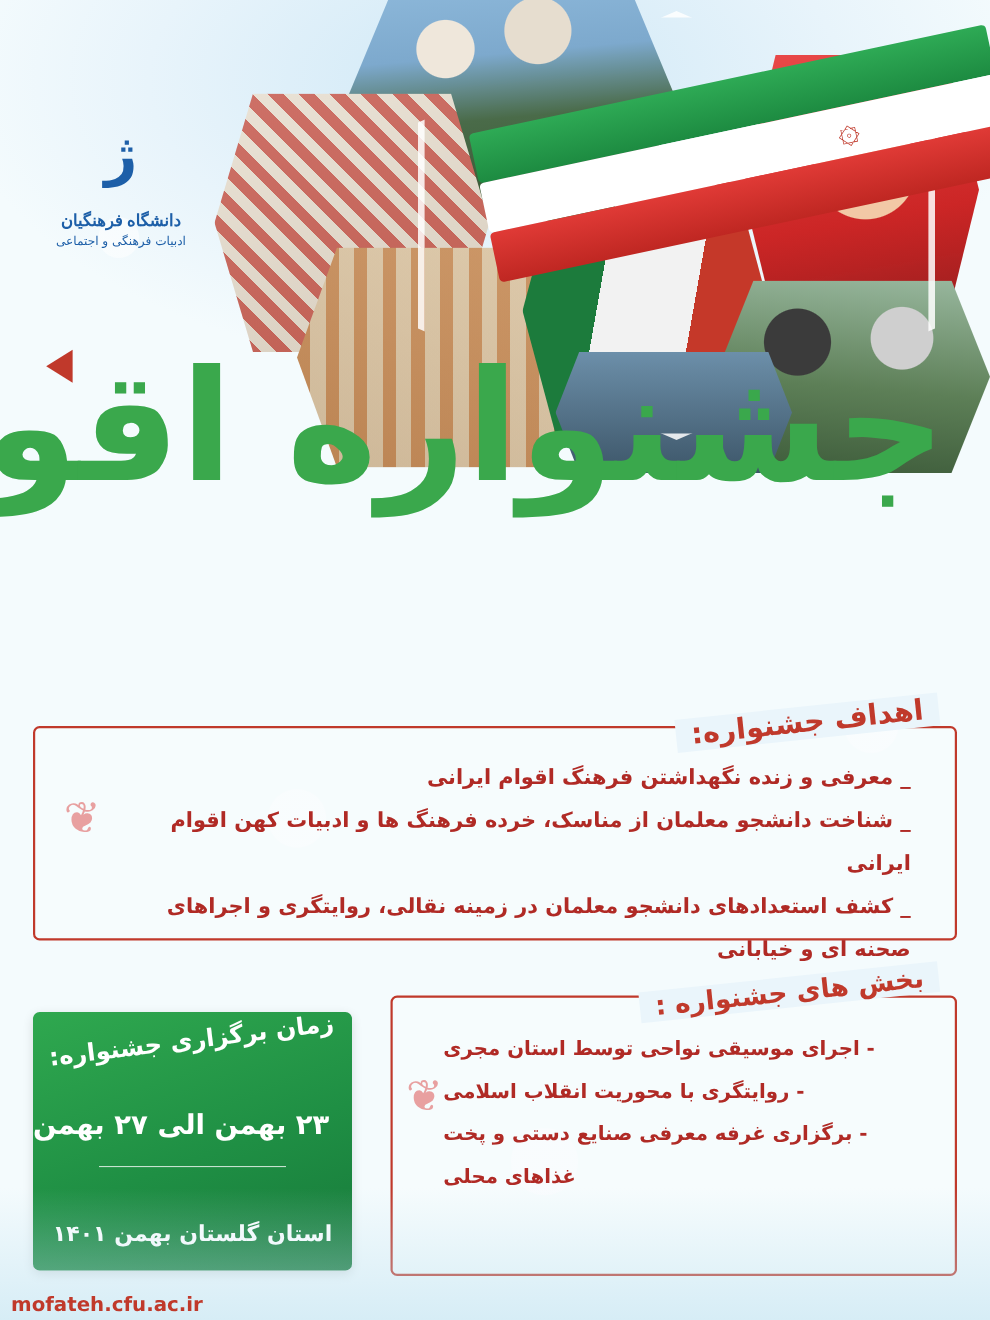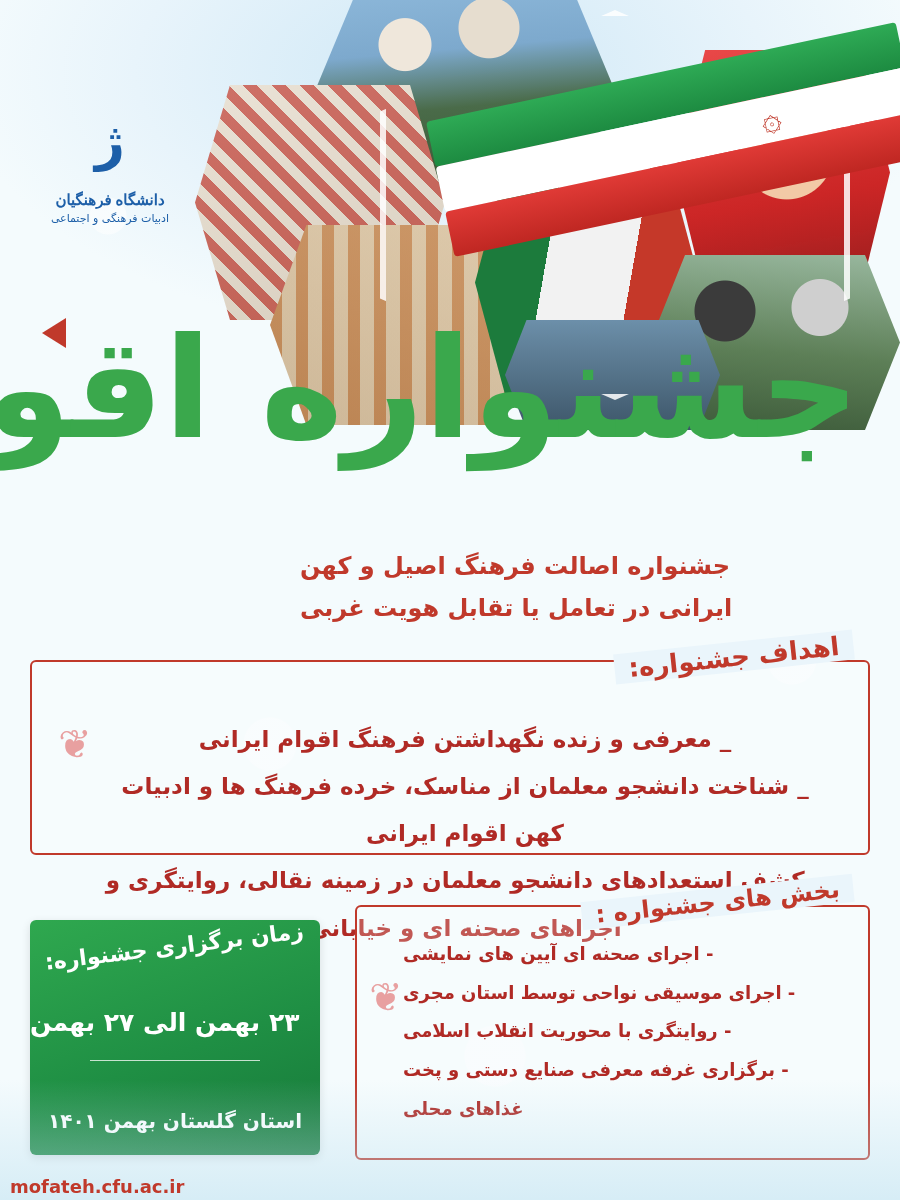--- a/index.html
+++ b/index.html
@@ -170,22 +170,22 @@
     position: absolute;
     background: #eaf5fb;
     padding: 0 14px;
     color: #c0392b; font-weight: bold;
     transform: rotate(-6deg);
     white-space: nowrap;
   }
   .goals-title { right: 14px; top: -20px; font-size: 26px; }
   .goals-list {
     position: absolute; inset: 26px 40px 10px 70px;
-    direction: rtl; text-align: center;
-    color: #b02a25; font-size: 23px; line-height: 2.05; font-weight: bold; margin-top: 28px;
+    direction: rtl; text-align: right;
+    color: #b02a25; font-size: 19px; line-height: 2.05; font-weight: bold;
   }
   .orn {
     position: absolute; color: #e8a0a0; font-size: 40px; line-height: 1;
     user-select: none;
   }
   .orn-g1 { left: 26px; top: 62px; }
 
   
   .panel-sections { left: 355px; top: 905px; width: 515px; height: 255px; }
   .sections-title { right: 14px; top: -19px; font-size: 24px; }
@@ -265,40 +265,35 @@
   <div class="logo">
     <div class="logo-mark">ژ</div>
     <div class="logo-line1">دانشگاه فرهنگیان</div>
     <div class="logo-line2">ادبیات فرهنگی و اجتماعی</div>
   </div>
 
   <div class="tri"></div>
   <div class="title-shadow">جشنواره اقوام</div>
   <div class="title-main">جشنواره اقوام</div>
 
-  <div class="subtitle">
-    <div>جشنواره اصالت فرهنگ اصیل و کهن</div>
-    <div>ایرانی در تعامل یا تقابل هویت غربی</div>
-  </div>
 
   <div class="panel panel-goals">
     <div class="panel-title goals-title">اهداف جشنواره:</div>
     <div class="orn orn-g1">❦</div>
     <div class="goals-list">
       <div>_ معرفی و زنده نگهداشتن فرهنگ اقوام ایرانی</div>
       <div>_ شناخت دانشجو معلمان از مناسک، خرده فرهنگ ها و ادبیات کهن اقوام ایرانی</div>
       <div>_ کشف استعدادهای دانشجو معلمان در زمینه نقالی، روایتگری و اجراهای صحنه ای و خیابانی</div>
     </div>
   </div>
 
   <div class="panel panel-sections">
     <div class="panel-title sections-title">بخش های جشنواره :</div>
     <div class="orn orn-s1">❦</div>
     <div class="sections-list">
-      <div>- اجرای صحنه ای آیین های نمایشی</div>
       <div>- اجرای موسیقی نواحی توسط استان مجری</div>
       <div>- روایتگری با محوریت انقلاب اسلامی</div>
       <div>- برگزاری غرفه معرفی صنایع دستی و پخت غذاهای محلی</div>
     </div>
   </div>
 
   <div class="panel-time">
     <div class="time-title">زمان برگزاری جشنواره:</div>
     <div class="time-date">۲۳ بهمن الی ۲۷ بهمن</div>
     <div class="time-div"></div>

